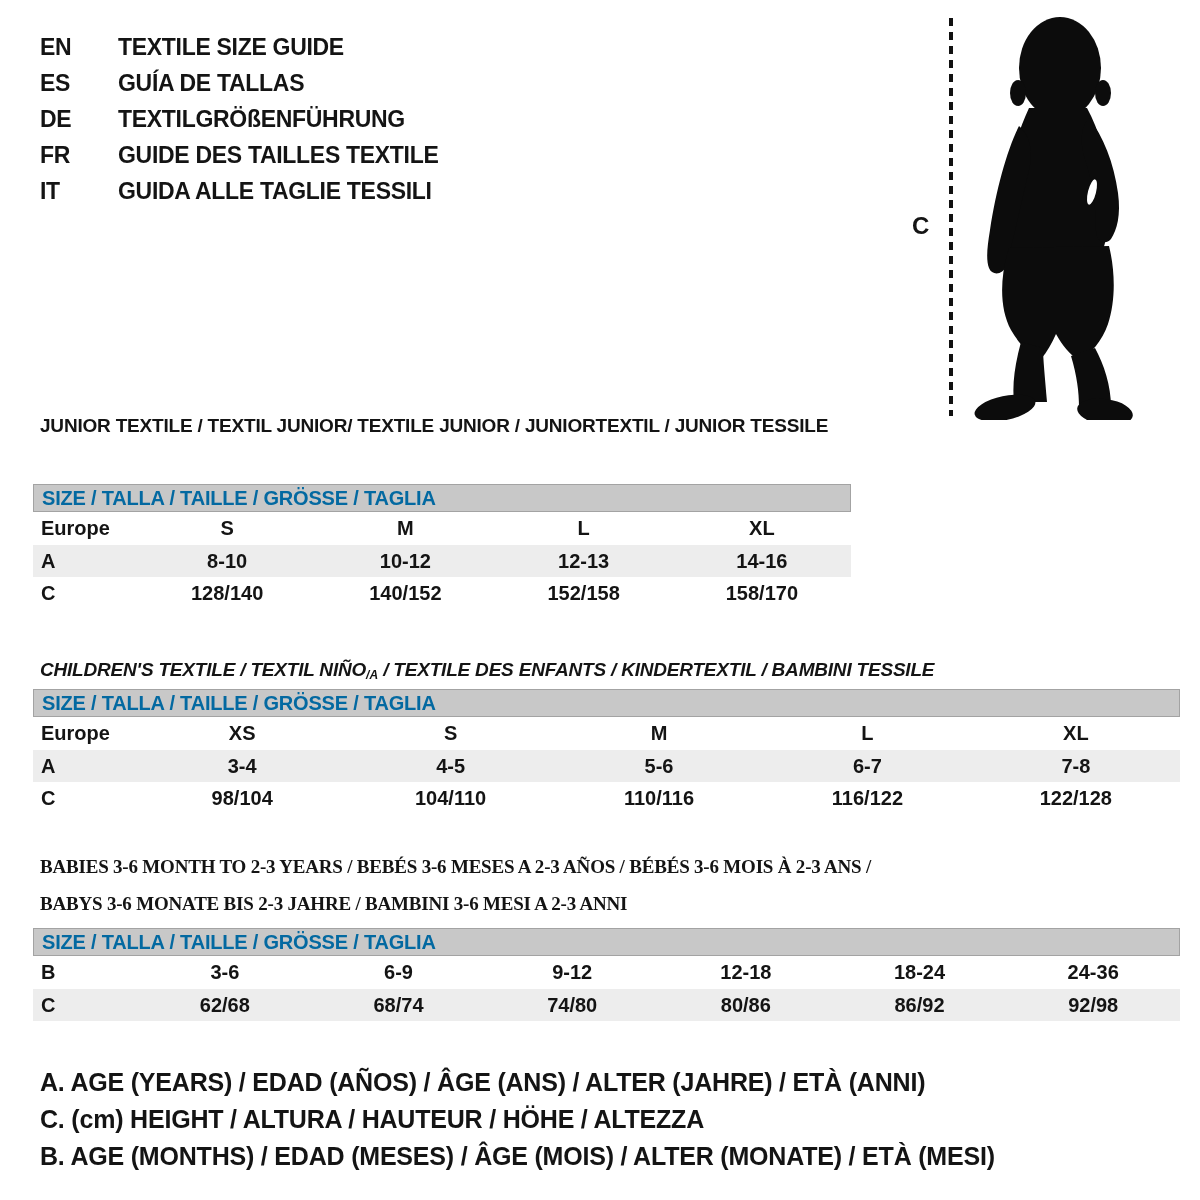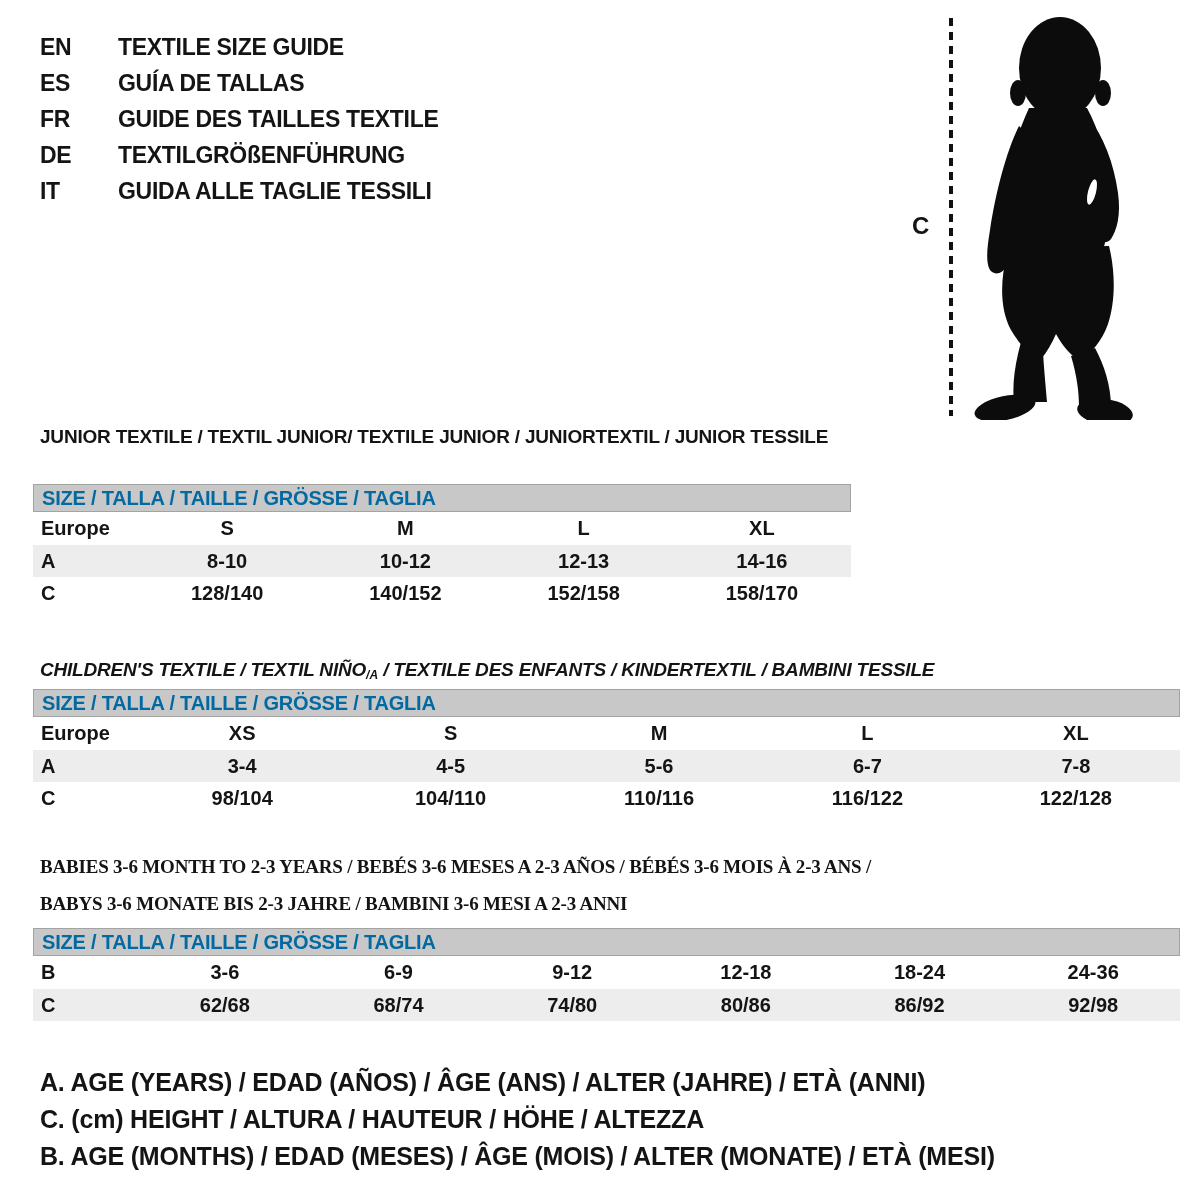--- a/index.html
+++ b/index.html
@@ -57,26 +57,26 @@
   <div class="lang-block">
     <div class="lang-row">
       <span class="lang-code">EN</span>
       <span class="lang-label">TEXTILE SIZE GUIDE</span>
     </div>
     <div class="lang-row">
       <span class="lang-code">ES</span>
       <span class="lang-label">GUÍA DE TALLAS</span>
     </div>
     <div class="lang-row">
+      <span class="lang-code">DE</span>
+      <span class="lang-label">TEXTILGRÖßENFÜHRUNG</span>
+    </div>
+    <div class="lang-row">
       <span class="lang-code">FR</span>
       <span class="lang-label">GUIDE DES TAILLES TEXTILE</span>
-    </div>
-    <div class="lang-row">
-      <span class="lang-code">DE</span>
-      <span class="lang-label">TEXTILGRÖßENFÜHRUNG</span>
     </div>
     <div class="lang-row">
       <span class="lang-code">IT</span>
       <span class="lang-label">GUIDA ALLE TAGLIE TESSILI</span>
     </div>
   </div>
 
   <div class="measure-line"></div>
   <div class="measure-label">C</div>
   <svg class="figure-svg" width="185" height="412" viewBox="0 0 185 412">
@@ -89,21 +89,21 @@
       <path d="M124,110 C138,128 149,155 153,185 C156,207 152,222 146,231 C140,238 131,233 131,223 C131,199 127,172 119,148 C115,133 116,118 124,110 Z"></path>
       <path d="M44,240 C35,268 34,300 46,322 C55,338 66,347 76,351 C82,344 87,335 91,326 C97,337 105,347 114,352 C126,346 137,333 143,316 C151,292 150,262 144,238 Z"></path>
       <path d="M56,334 C50,356 47,376 49,394 L82,394 C80,370 78,350 78,340 Z"></path>
       <path d="M106,348 C112,368 114,384 114,399 L146,399 C146,377 139,357 130,340 Z"></path>
       <ellipse cx="40" cy="400" rx="31" ry="12" transform="rotate(-12 40 400)"></ellipse>
       <ellipse cx="140" cy="404" rx="28" ry="13" transform="rotate(8 140 404)"></ellipse>
     </g>
     <ellipse cx="127" cy="184" rx="4" ry="13" fill="#ffffff" transform="rotate(14 127 184)"></ellipse>
   </svg>
 
-  <div class="section-title" style="top:425px;text-align:center;">
+  <div class="section-title" style="top:414px;text-align:center;">
     <span>JUNIOR TEXTILE / TEXTIL JUNIOR/ TEXTILE JUNIOR / JUNIORTEXTIL / JUNIOR TESSILE</span>
   </div>
   <div class="stable" style="top:484px; width:818px;">
     <div class="size-bar">
       <span>SIZE / TALLA / TAILLE / GRÖSSE / TAGLIA</span>
     </div>
     <div class="trow" style="height:33px;">
       <span class="lbl">Europe</span>
       <span class="cell">S</span>
       <span class="cell">M</span>

